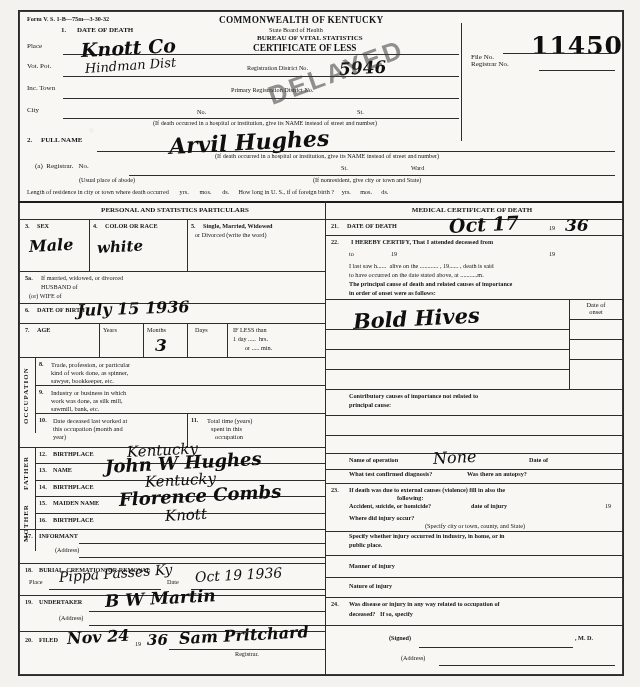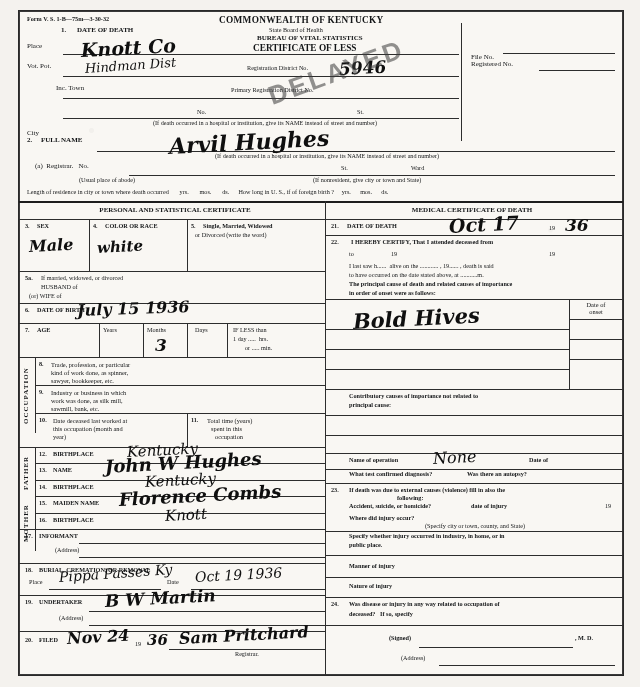--- a/index.html
+++ b/index.html
@@ -76,41 +76,42 @@
     <div class="t tiny b" style="left:8px;top:5px;">Form V. S. 1-B—75m—3-30-32</div>
     <div class="t md b cap" style="left:200px;top:5px;">COMMONWEALTH OF KENTUCKY</div>
     <div class="t tiny" style="left:250px;top:16px;">State Board of Health</div>
     <div class="t xs b" style="left:238px;top:24px;font-family:Liberation Serif, serif;">BUREAU OF VITAL STATISTICS</div>
     <div class="t md b" style="left:234px;top:33px;">CERTIFICATE OF LESS</div>
 
     <div class="t xs b" style="left:42px;top:16px;">1.</div>
     <div class="t xs b" style="left:58px;top:16px;">DATE OF DEATH</div>
 
     <div class="t xs" style="left:452px;top:43px;">File No.</div>
+    <div class="filenum" style="left:512px;top:20px;">11450</div>
     <div class="hr" style="left:484px;top:42px;width:112px;"></div>
-    <div class="t xs" style="left:452px;top:50px;">Registered No.</div>
+    <div class="t xs" style="left:452px;top:50px;">Registrar No.</div>
     <div class="hr" style="left:520px;top:59px;width:76px;"></div>
 
     <div class="vr" style="left:442px;top:12px;height:118px;"></div>
 
     <div class="t xs" style="left:8px;top:32px;">Place</div>
     <div class="hr" style="left:44px;top:43px;width:396px;"></div>
     <div class="hw thick" style="left:62px;top:28px;font-size:19px;transform:rotate(-3deg);">Knott Co</div>
 
     <div class="t xs" style="left:8px;top:52px;">Vot. Pot.</div>
     <div class="t tiny" style="left:228px;top:54px;">Registration District No.</div>
     <div class="hr" style="left:44px;top:65px;width:396px;"></div>
     <div class="hw" style="left:66px;top:50px;font-size:13px;transform:rotate(-4deg);">Hindman Dist</div>
     <div class="hw thick" style="left:320px;top:48px;font-size:17px;transform:rotate(-3deg);">5946</div>
 
-    <div class="t xs" style="left:8px;top:74px;margin-left:29px;">Inc. Town</div>
+    <div class="t xs" style="left:8px;top:74px;">Inc. Town</div>
     <div class="t tiny" style="left:212px;top:76px;">Primary Registration District No.</div>
     <div class="hr" style="left:44px;top:87px;width:396px;"></div>
 
-    <div class="t xs" style="left:8px;top:96px;margin-top:23px;">City</div>
+    <div class="t xs" style="left:8px;top:96px;">City</div>
     <div class="t tiny" style="left:178px;top:98px;">No.</div>
     <div class="t tiny" style="left:338px;top:98px;">St.</div>
     <div class="hr" style="left:44px;top:107px;width:396px;"></div>
     <div class="t tiny" style="left:134px;top:109px;">(If death occurred in a hospital or institution, give its NAME instead of street and number)</div>
 
     <div class="delayed" style="left:246px;top:46px;">DELAYED</div>
 
     <div class="t xs b" style="left:8px;top:126px;">2.</div>
     <div class="t xs b" style="left:22px;top:126px;">FULL NAME</div>
     <div class="hr" style="left:78px;top:140px;width:518px;"></div>
@@ -121,21 +122,21 @@
     <div class="t tiny" style="left:322px;top:154px;">St.</div>
     <div class="t tiny" style="left:392px;top:154px;">Ward</div>
     <div class="hr" style="left:110px;top:164px;width:486px;"></div>
     <div class="t tiny" style="left:60px;top:166px;">(Usual place of abode)</div>
     <div class="t tiny" style="left:294px;top:166px;">(If nonresident, give city or town and State)</div>
 
     <div class="t tiny" style="left:8px;top:178px;">Length of residence in city or town where death occurred       yrs.       mos.       ds.      How long in U. S., if of foreign birth ?     yrs.      mos.      ds.</div>
 
     <div class="hr2" style="left:0px;top:190px;width:604px;"></div>
 
-    <div class="t xs b center" style="left:26px;top:196px;width:260px;">PERSONAL AND STATISTICAL CERTIFICATE</div>
+    <div class="t xs b center" style="left:26px;top:196px;width:260px;">PERSONAL AND STATISTICS PARTICULARS</div>
     <div class="t xs b center" style="left:318px;top:196px;width:270px;">MEDICAL CERTIFICATE OF DEATH</div>
     <div class="hr" style="left:0px;top:208px;width:604px;"></div>
 
     <div class="vr" style="left:306px;top:190px;height:474px;"></div>
 
     <div class="t tiny b" style="left:6px;top:212px;">3.</div>
     <div class="t tiny b" style="left:18px;top:212px;">SEX</div>
     <div class="t tiny b" style="left:74px;top:212px;">4.</div>
     <div class="t tiny b" style="left:86px;top:212px;">COLOR OR RACE</div>
     <div class="t tiny b" style="left:172px;top:212px;">5.</div>

